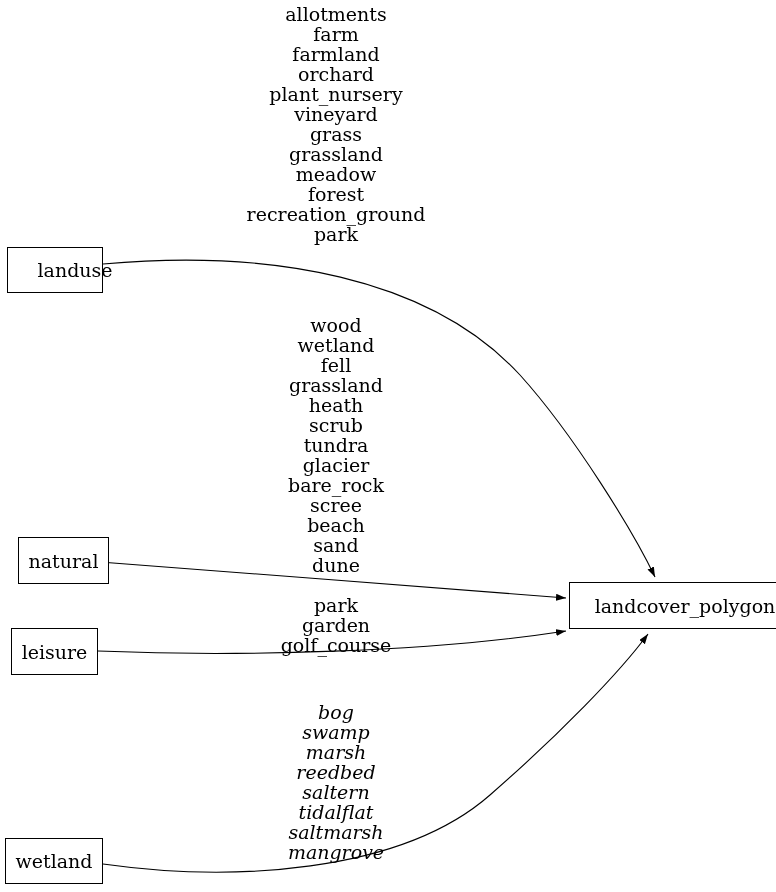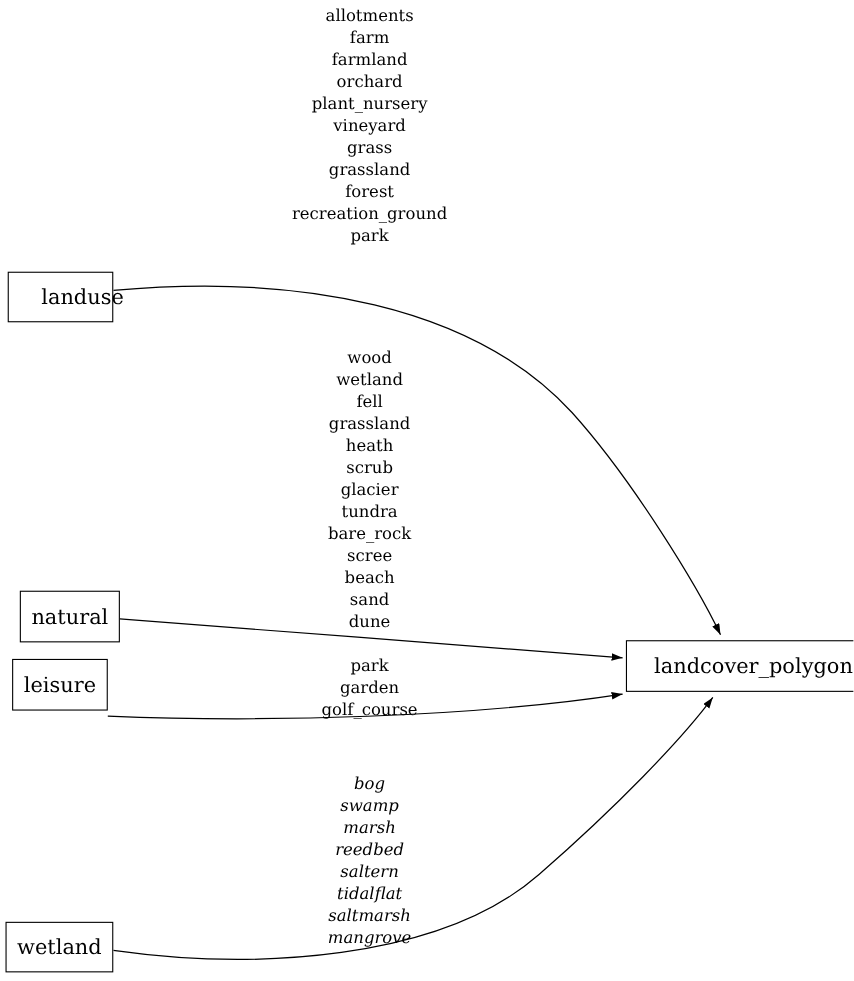--- a/index.html
+++ b/index.html
@@ -30,29 +30,29 @@
     border: 1px solid #000000;
     display: flex;
     align-items: center;
     justify-content: center;
     font-size: 19px;
     line-height: 20px;
     white-space: nowrap;
   }
   .node-landuse   { left: 7px;   top: 247px; width: 96px;  height: 46px; padding-left: 40px; }
   .node-natural   { left: 18px;   top: 537px; width: 91px;  height: 47px; }
-  .node-leisure   { left: 11px;  top: 599px; width: 87px;  height: 47px; }
+  .node-leisure   { left: 11px;  top: 628px; width: 87px;  height: 47px; }
   .node-wetland   { left: 5px;   top: 838px; width: 98px;  height: 46px; }
   .node-landcover { left: 569px; top: 582px; width: 232px; height: 47px; }
   .edge-label {
     position: absolute;
     left: 186px;
     width: 300px;
     text-align: center;
-    font-size: 15px;
+    font-size: 19px;
     line-height: 20px;
     white-space: nowrap;
   }
   .edge-label-landuse { top: 4px;   }
   .edge-label-natural { top: 315px; }
   .edge-label-leisure { top: 595px; }
   .edge-label-wetland { top: 702px; font-style: italic; }
   .edge-path {
     fill: none;
     stroke: #000000;
@@ -78,34 +78,35 @@
 
   <div class="edge-label edge-label-landuse">
       <div>allotments</div>
       <div>farm</div>
       <div>farmland</div>
       <div>orchard</div>
       <div>plant_nursery</div>
       <div>vineyard</div>
       <div>grass</div>
       <div>grassland</div>
+      <div>meadow</div>
       <div>forest</div>
       <div>recreation_ground</div>
       <div>park</div>
     </div>
 
   <div class="edge-label edge-label-natural">
       <div>wood</div>
       <div>wetland</div>
       <div>fell</div>
       <div>grassland</div>
       <div>heath</div>
       <div>scrub</div>
+      <div>tundra</div>
       <div>glacier</div>
-      <div>tundra</div>
       <div>bare_rock</div>
       <div>scree</div>
       <div>beach</div>
       <div>sand</div>
       <div>dune</div>
     </div>
 
   <div class="edge-label edge-label-leisure">
       <div>park</div>
       <div>garden</div>

